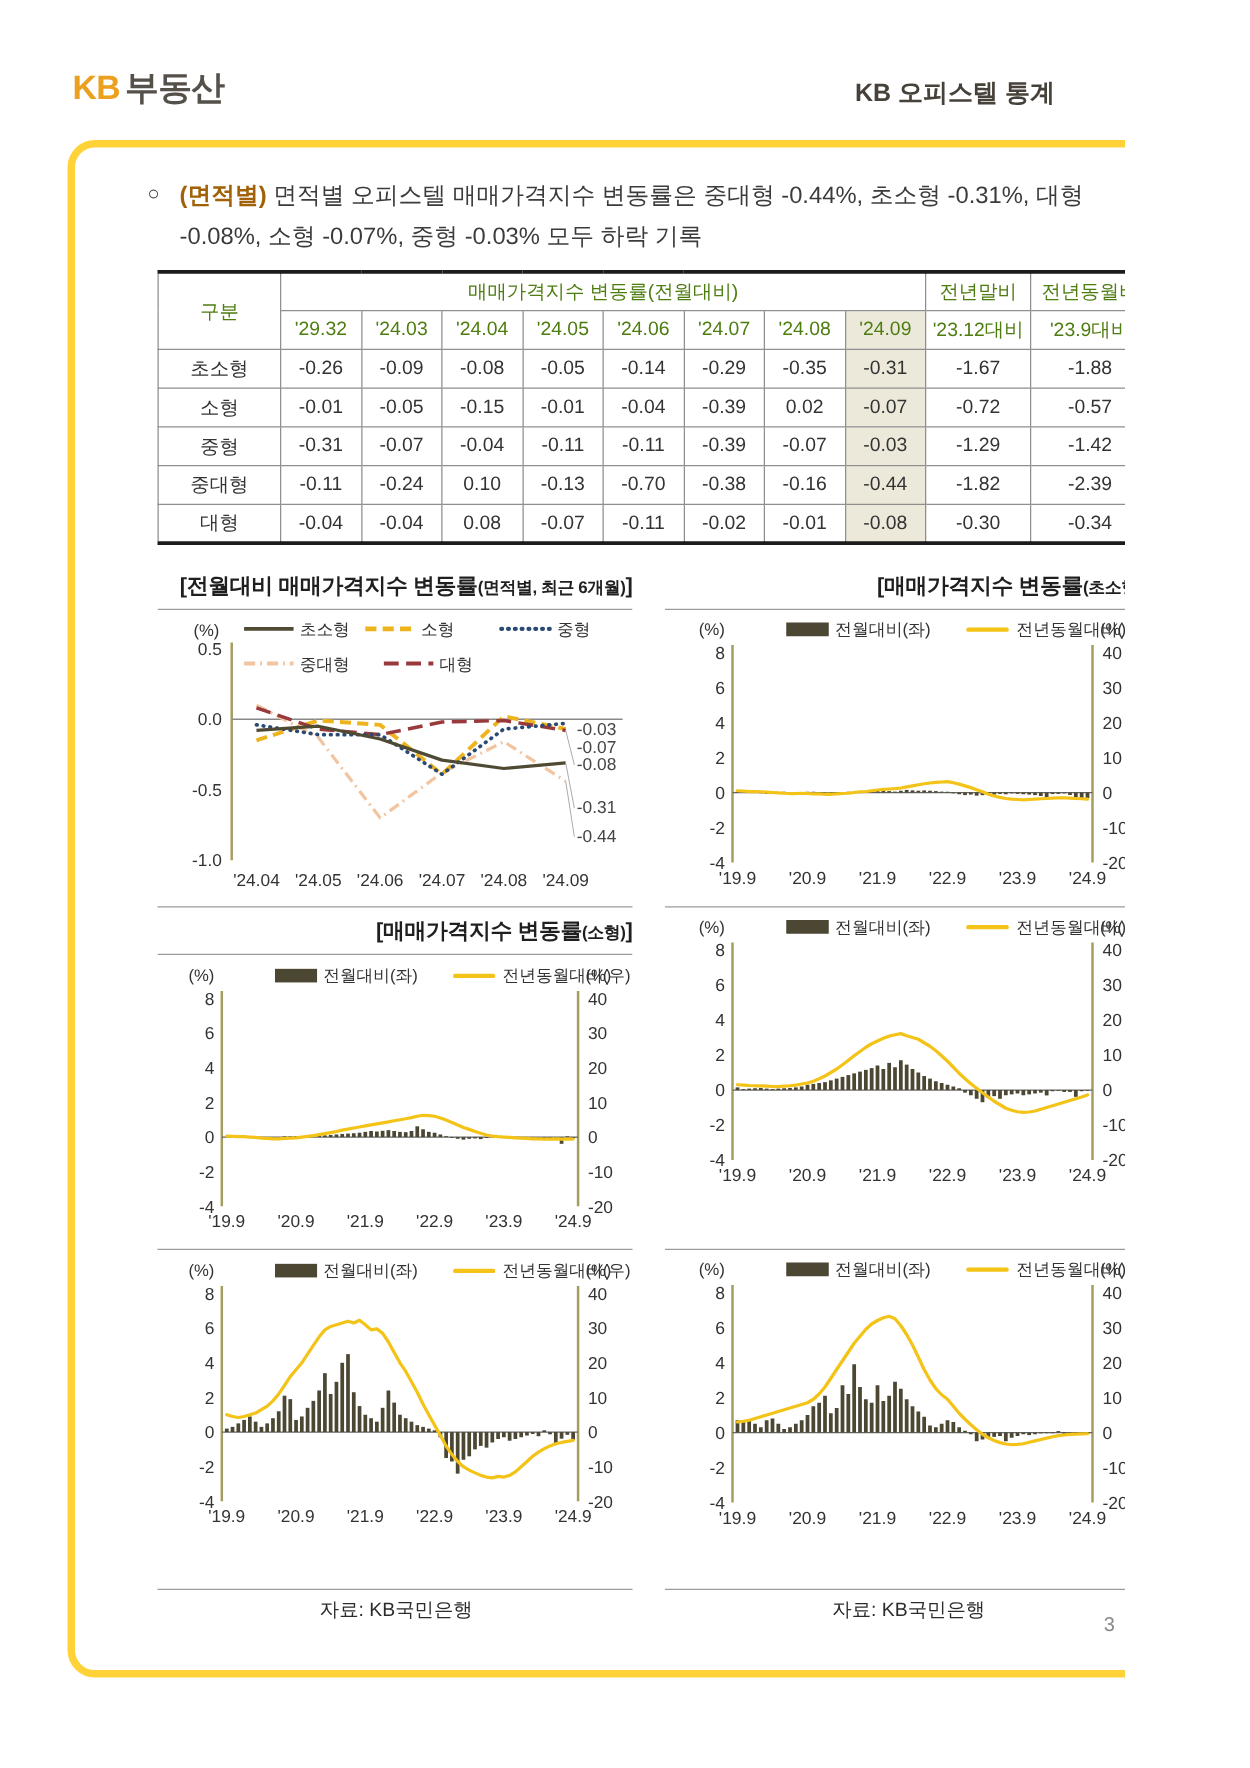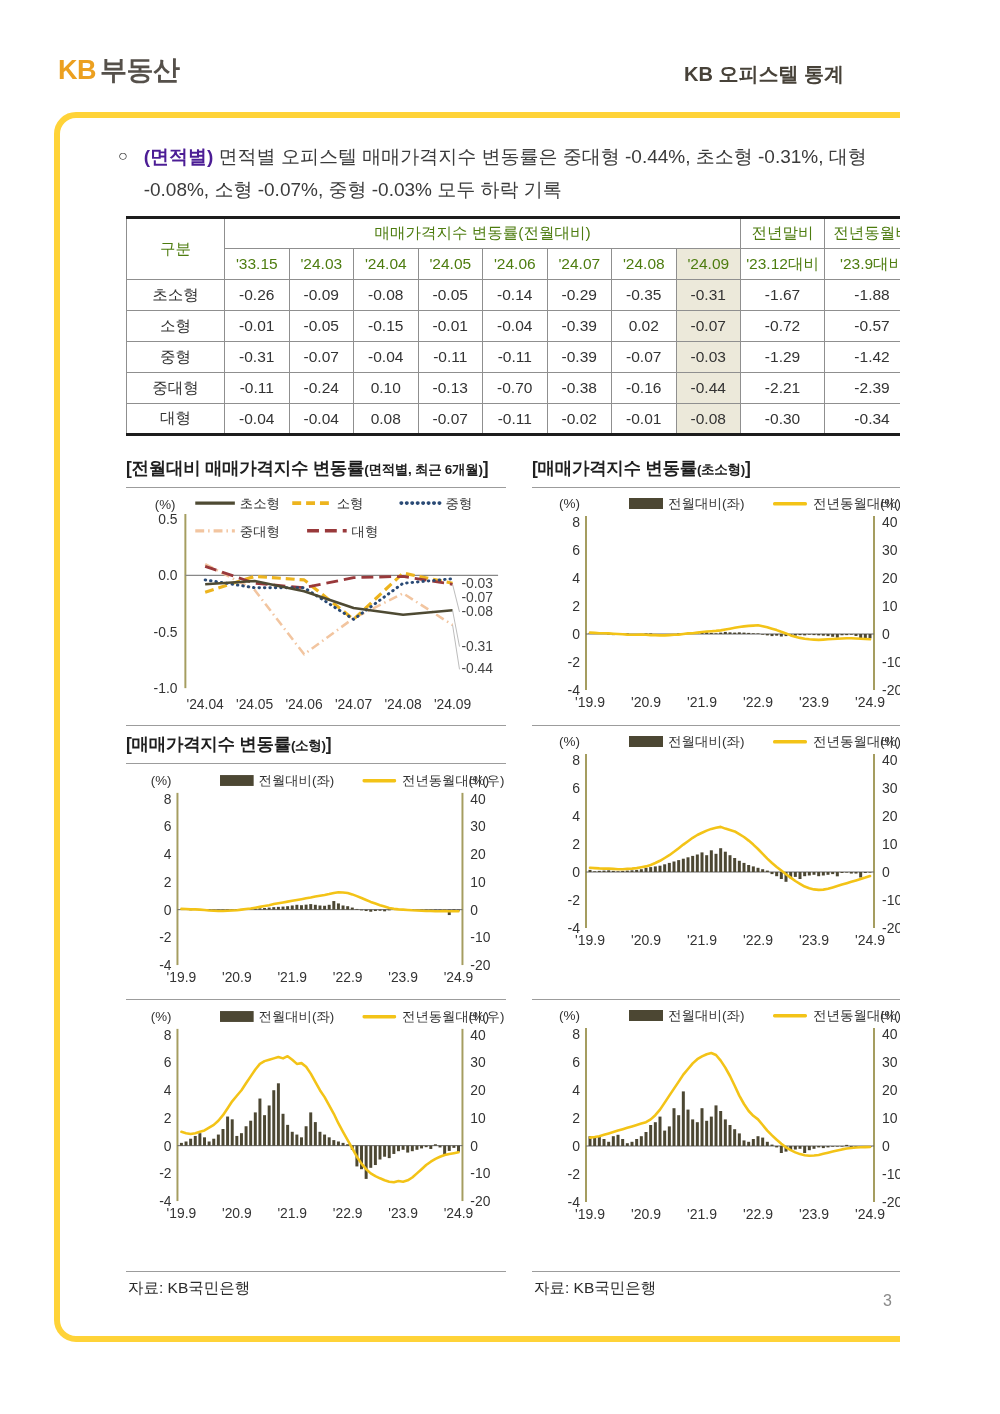--- a/index.html
+++ b/index.html
@@ -20,41 +20,41 @@
 
   
   .frame { position:absolute; left:54px; top:112px; width:896px; height:1230px;
            border:6px solid #FFD338; border-radius:22px; background:#fff; }
   .inner { padding:16px 28px 0 66px; }
 
   
   .bullet { display:flex; gap:16px; margin:6px 0 10px -8px; }
   .bullet-marker { font-size:16px; line-height:31px; color:#3b3b3b; }
   .bullet-text { font-size:19px; line-height:33px; color:#3b3b3b; width:772px; word-break:keep-all; }
-  .bullet-text b { color:#4c1d95; }
+  .bullet-text b { color:#a16207; }
 
   
   table.stat { border-collapse:collapse; width:793px; margin-top:6px;
                border-top:3px solid #1c1c1c; border-bottom:3px solid #1c1c1c;
                font-size:15.5px; color:#333; table-layout:fixed; }
   table.stat th, table.stat td { border:1px solid #8f8f8f; text-align:center;
                font-weight:normal; height:31px; padding:0 2px; }
   table.stat thead th { color:#4d7c0f; }
   table.stat .hl { background:#ECE9DA; }
 
   
   .charts { margin-top:14px; display:grid; grid-template-columns:380px 388px;
             column-gap:26px; grid-template-rows:276px 274px 272px auto; }
   .chart-block { border-bottom:1.5px solid #9c9c9c; overflow:hidden; }
-  .chart-title { text-align:left; font-size:17.5px; font-weight:bold; color:#1f1f1f;
+  .chart-title { text-align:right; font-size:17.5px; font-weight:bold; color:#1f1f1f;
                  padding:6px 0 7px; border-bottom:1.5px solid #9c9c9c; letter-spacing:-0.3px; }
   .chart-title .ct-sub { font-size:13.5px; }
   .chart-body { position:relative; }
   .chart-body svg { display:block; }
-  .src-cell { font-size:15.5px; color:#2b2b2b; padding:6px 0 0 2px; }
+  .src-cell { font-size:15.5px; color:#2b2b2b; padding:6px 0 0 2px;text-align:center; }
   .pagenum { position:absolute; right:52px; bottom:26px; font-size:16px; color:#8a8a8a; }
 </style>
 </head>
 <body>
 
 <div class="page">
 
   <header class="hdr">
     <div class="logo">
       <span class="kb">KB</span><span class="brand">부동산</span>
@@ -78,21 +78,21 @@
           <col style="width:95px">
         </colgroup>
       <thead>
             <tr>
               <th rowspan="2">구분</th>
               <th colspan="8">매매가격지수 변동률(전월대비)</th>
               <th>전년말비</th>
               <th>전년동월비</th>
             </tr>
             <tr>
-              <th>'33.15</th>
+              <th>'29.32</th>
               <th>'24.03</th>
               <th>'24.04</th>
               <th>'24.05</th>
               <th>'24.06</th>
               <th>'24.07</th>
               <th>'24.08</th>
               <th class="hl">'24.09</th>
               <th>'23.12대비</th>
               <th>'23.9대비</th>
             </tr>
@@ -140,21 +140,21 @@
             <tr>
               <th>중대형</th>
               <td>-0.11</td>
               <td>-0.24</td>
               <td>0.10</td>
               <td>-0.13</td>
               <td>-0.70</td>
               <td>-0.38</td>
               <td>-0.16</td>
               <td class="hl">-0.44</td>
-              <td>-2.21</td>
+              <td>-1.82</td>
               <td>-2.39</td>
             </tr>
             <tr>
               <th>대형</th>
               <td>-0.04</td>
               <td>-0.04</td>
               <td>0.08</td>
               <td>-0.07</td>
               <td>-0.11</td>
               <td>-0.02</td>

